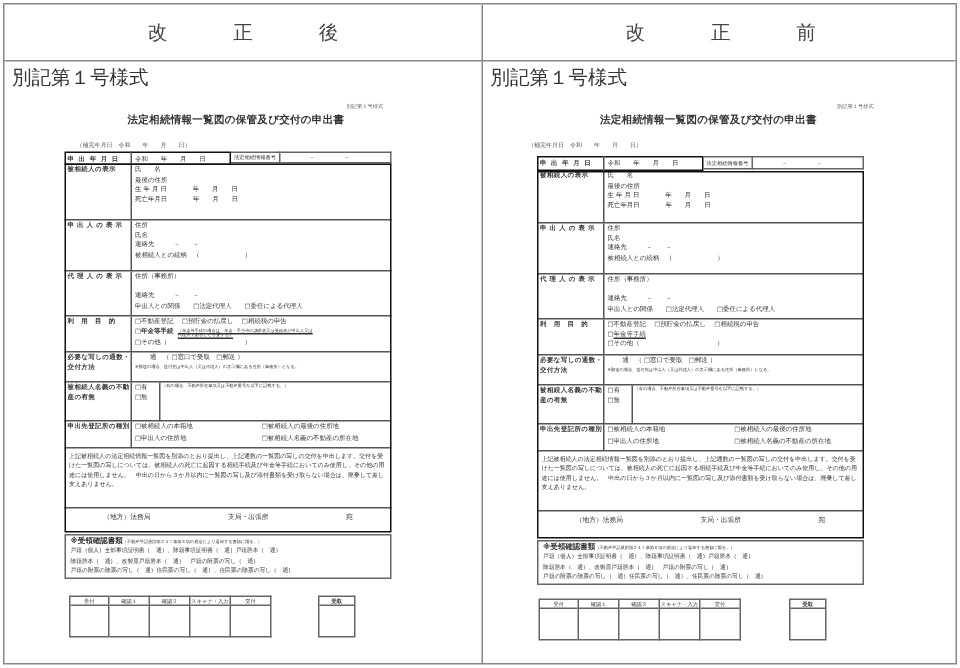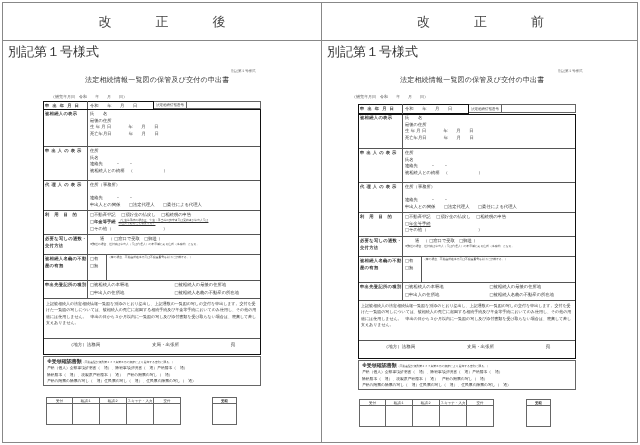--- a/index.html
+++ b/index.html
@@ -16,21 +16,21 @@
   .col-head.right { left: 319px; width: 317px; }
 
   .form-label { position: absolute; top: 40px; font-size: 13px; color: #333; }
   .form-label.left { left: 5px; }
   .form-label.right { left: 324px; }
 
   .form { position: absolute; font-family: "DejaVu Sans", "Liberation Sans", sans-serif; color: #333; }
   .form.left { left: 0; width: 318px; }
   .form.right { left: 319px; width: 317px; }
 
-  .doc-title { position: absolute; top: 72px; font-size: 7px; font-weight: normal; letter-spacing: 0.2px; white-space: nowrap; }
+  .doc-title { position: absolute; top: 72px; font-size: 7px; font-weight: bold; letter-spacing: 0.2px; white-space: nowrap; }
   .form.left .doc-title { left: 82px; }
   .form.right .doc-title { left: 78px; }
   .doc-tag { position: absolute; top: 66px; font-size: 3.5px; color: #666; white-space: nowrap; }
   .form.left .doc-tag { left: 228px; }
   .form.right .doc-tag { left: 236px; }
 
   .pre-date { position: absolute; top: 91px; font-size: 4px; color: #555; white-space: nowrap; }
   .form.left .pre-date { left: 48px; }
   .form.right .pre-date { left: 30px; }
 

